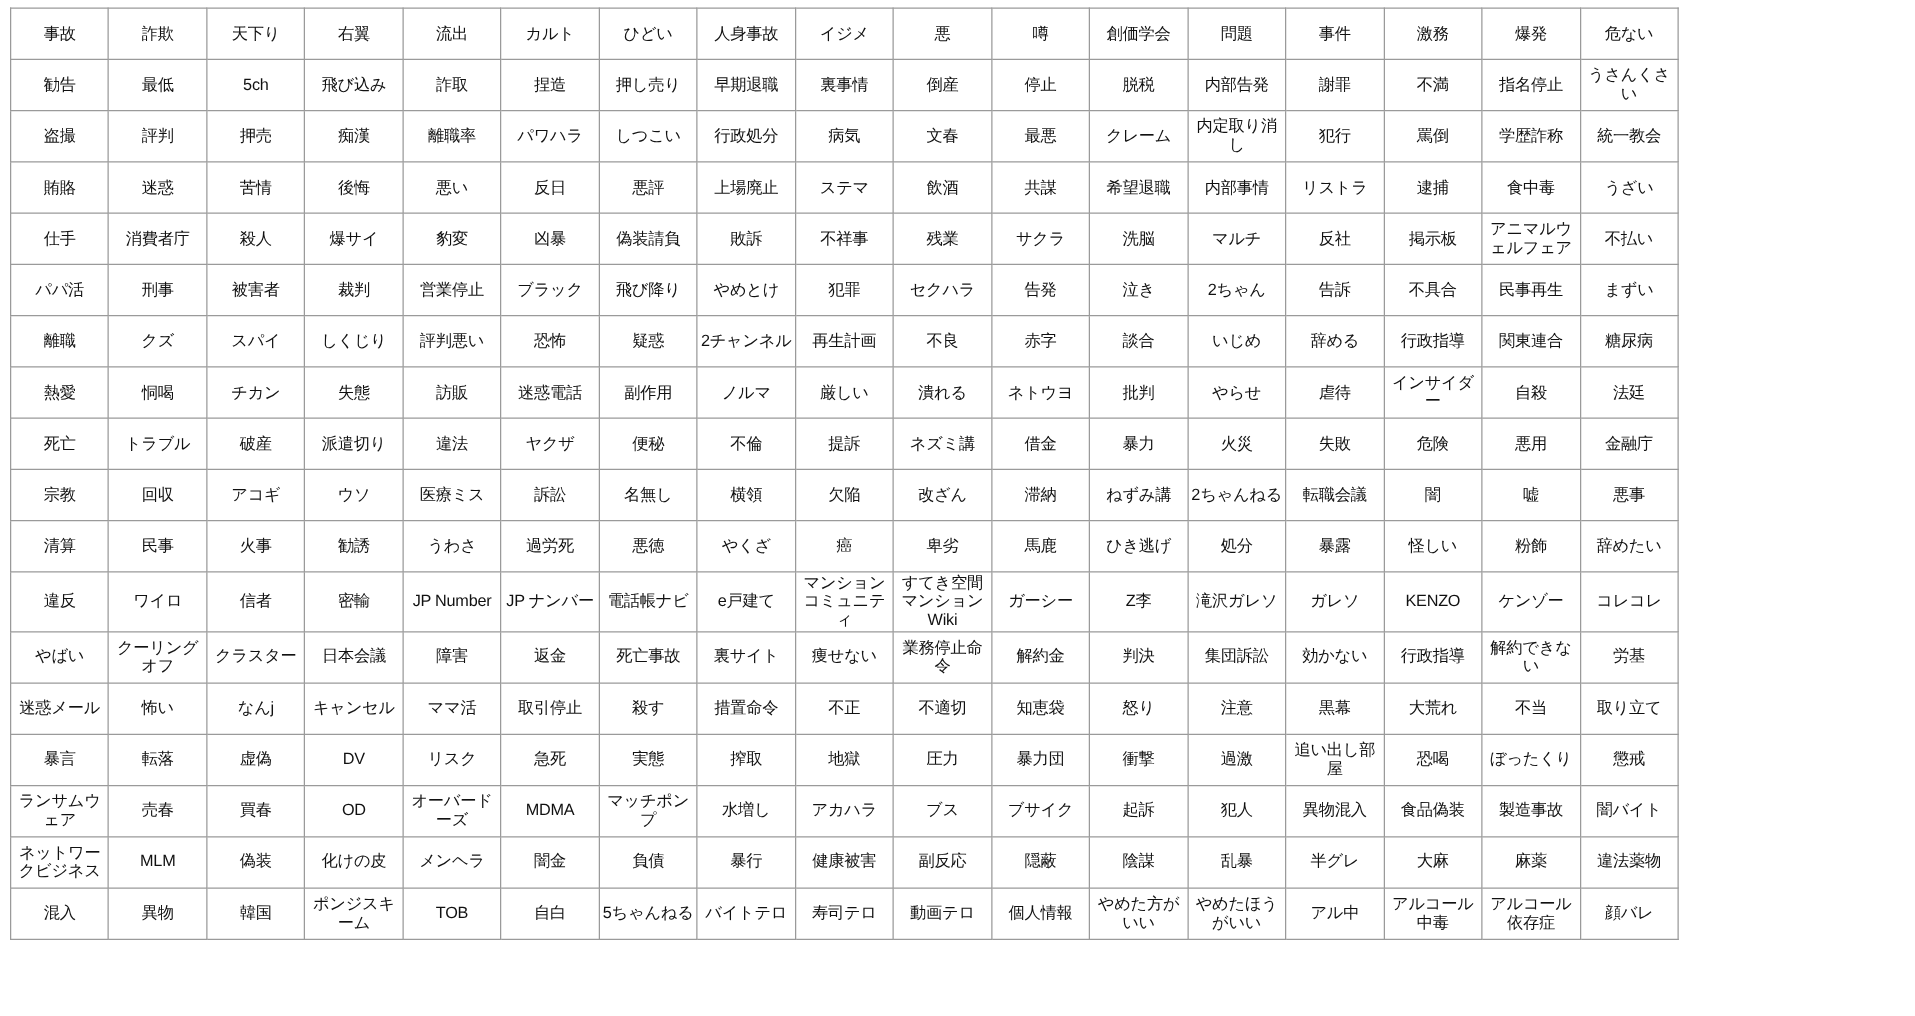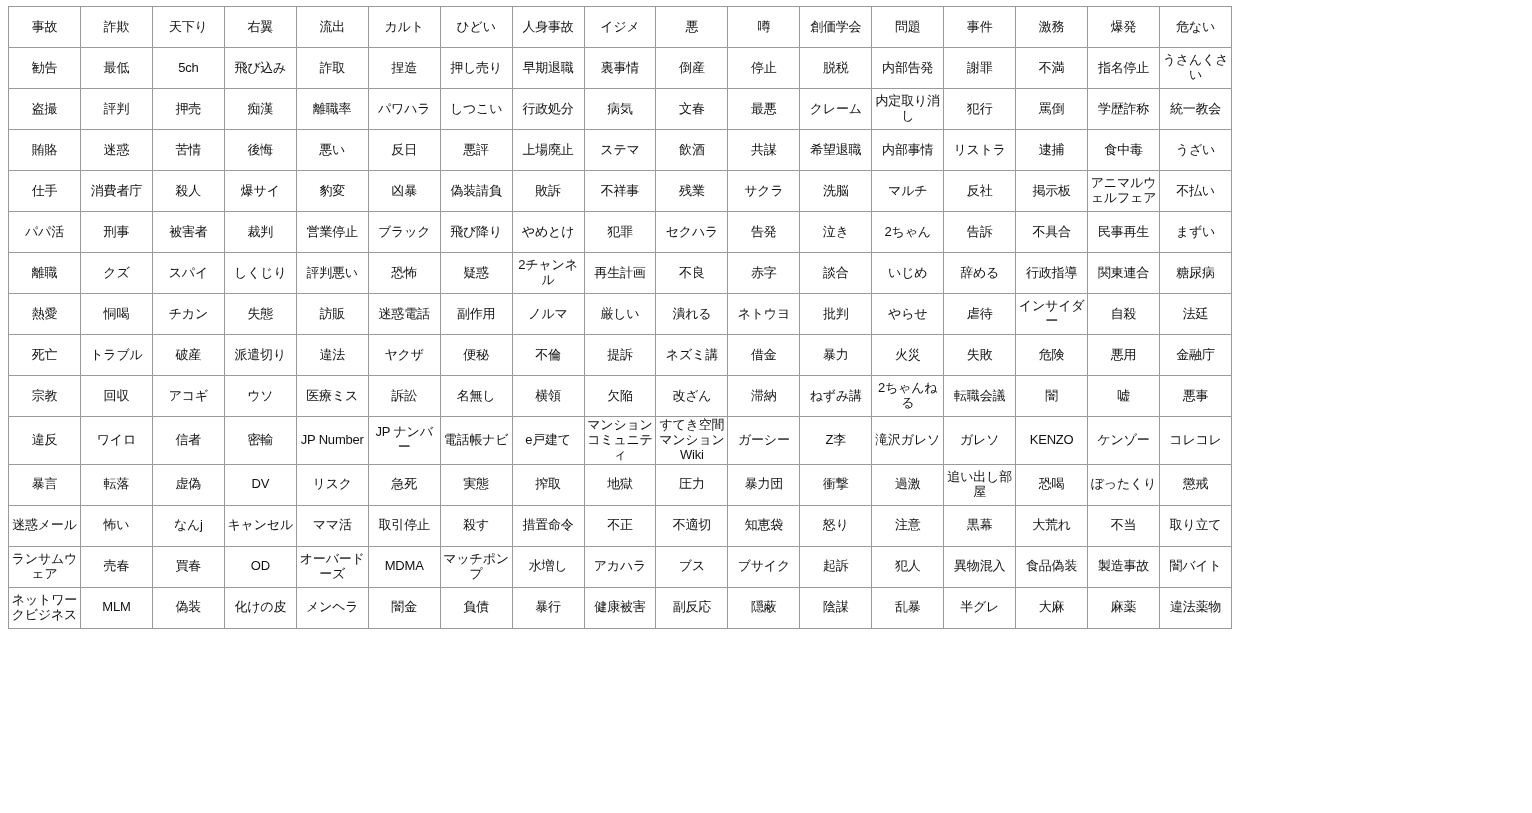--- a/index.html
+++ b/index.html
@@ -10,21 +10,21 @@
   body {
     width: 1532px;
     height: 813px;
     font-family: "Liberation Sans", sans-serif;
     color: #1a1a1a;
     overflow: hidden;
   }
   #keyword-grid {
     border-collapse: collapse;
     table-layout: fixed;
-    width: 1224px;
+    width: 1335px;
     margin: 6px 20px 0 8px;
   }
   #keyword-grid td {
     border: 1px solid #9a9a9a;
     text-align: center;
     vertical-align: middle;
     height: 38px;
     padding: 1px 2px;
     font-size: 13px;
     line-height: 1.15;
@@ -223,77 +223,115 @@
         <td>改ざん</td>
         <td>滞納</td>
         <td>ねずみ講</td>
         <td>2ちゃんねる</td>
         <td>転職会議</td>
         <td>闇</td>
         <td>嘘</td>
         <td>悪事</td>
       </tr>
       <tr>
+        <td>清算</td>
+        <td>民事</td>
+        <td>火事</td>
+        <td>勧誘</td>
+        <td>うわさ</td>
+        <td>過労死</td>
+        <td>悪徳</td>
+        <td>やくざ</td>
+        <td>癌</td>
+        <td>卑劣</td>
+        <td>馬鹿</td>
+        <td>ひき逃げ</td>
+        <td>処分</td>
+        <td>暴露</td>
+        <td>怪しい</td>
+        <td>粉飾</td>
+        <td>辞めたい</td>
+      </tr>
+      <tr>
         <td>違反</td>
         <td>ワイロ</td>
         <td>信者</td>
         <td>密輸</td>
         <td>JP Number</td>
         <td>JP ナンバー</td>
         <td>電話帳ナビ</td>
         <td>e戸建て</td>
         <td>マンションコミュニティ</td>
         <td>すてき空間マンションWiki</td>
         <td>ガーシー</td>
         <td>Z李</td>
         <td>滝沢ガレソ</td>
         <td>ガレソ</td>
         <td>KENZO</td>
         <td>ケンゾー</td>
         <td>コレコレ</td>
       </tr>
       <tr>
+        <td>やばい</td>
+        <td>クーリングオフ</td>
+        <td>クラスター</td>
+        <td>日本会議</td>
+        <td>障害</td>
+        <td>返金</td>
+        <td>死亡事故</td>
+        <td>裏サイト</td>
+        <td>痩せない</td>
+        <td>業務停止命令</td>
+        <td>解約金</td>
+        <td>判決</td>
+        <td>集団訴訟</td>
+        <td>効かない</td>
+        <td>行政指導</td>
+        <td>解約できない</td>
+        <td>労基</td>
+      </tr>
+      <tr>
+        <td>迷惑メール</td>
+        <td>怖い</td>
+        <td>なんj</td>
+        <td>キャンセル</td>
+        <td>ママ活</td>
+        <td>取引停止</td>
+        <td>殺す</td>
+        <td>措置命令</td>
+        <td>不正</td>
+        <td>不適切</td>
+        <td>知恵袋</td>
+        <td>怒り</td>
+        <td>注意</td>
+        <td>黒幕</td>
+        <td>大荒れ</td>
+        <td>不当</td>
+        <td>取り立て</td>
+      </tr>
+      <tr>
         <td>暴言</td>
         <td>転落</td>
         <td>虚偽</td>
         <td>DV</td>
         <td>リスク</td>
         <td>急死</td>
         <td>実態</td>
         <td>搾取</td>
         <td>地獄</td>
         <td>圧力</td>
         <td>暴力団</td>
         <td>衝撃</td>
         <td>過激</td>
         <td>追い出し部屋</td>
         <td>恐喝</td>
         <td>ぼったくり</td>
         <td>懲戒</td>
       </tr>
       <tr>
-        <td>迷惑メール</td>
-        <td>怖い</td>
-        <td>なんj</td>
-        <td>キャンセル</td>
-        <td>ママ活</td>
-        <td>取引停止</td>
-        <td>殺す</td>
-        <td>措置命令</td>
-        <td>不正</td>
-        <td>不適切</td>
-        <td>知恵袋</td>
-        <td>怒り</td>
-        <td>注意</td>
-        <td>黒幕</td>
-        <td>大荒れ</td>
-        <td>不当</td>
-        <td>取り立て</td>
-      </tr>
-      <tr>
         <td>ランサムウェア</td>
         <td>売春</td>
         <td>買春</td>
         <td>OD</td>
         <td>オーバードーズ</td>
         <td>MDMA</td>
         <td>マッチポンプ</td>
         <td>水増し</td>
         <td>アカハラ</td>
         <td>ブス</td>
@@ -317,14 +355,33 @@
         <td>健康被害</td>
         <td>副反応</td>
         <td>隠蔽</td>
         <td>陰謀</td>
         <td>乱暴</td>
         <td>半グレ</td>
         <td>大麻</td>
         <td>麻薬</td>
         <td>違法薬物</td>
       </tr>
+      <tr>
+        <td>混入</td>
+        <td>異物</td>
+        <td>韓国</td>
+        <td>ポンジスキーム</td>
+        <td>TOB</td>
+        <td>自白</td>
+        <td>5ちゃんねる</td>
+        <td>バイトテロ</td>
+        <td>寿司テロ</td>
+        <td>動画テロ</td>
+        <td>個人情報</td>
+        <td>やめた方がいい</td>
+        <td>やめたほうがいい</td>
+        <td>アル中</td>
+        <td>アルコール中毒</td>
+        <td>アルコール依存症</td>
+        <td>顔バレ</td>
+      </tr>
     </tbody>
 </table>
 
 </body></html>

